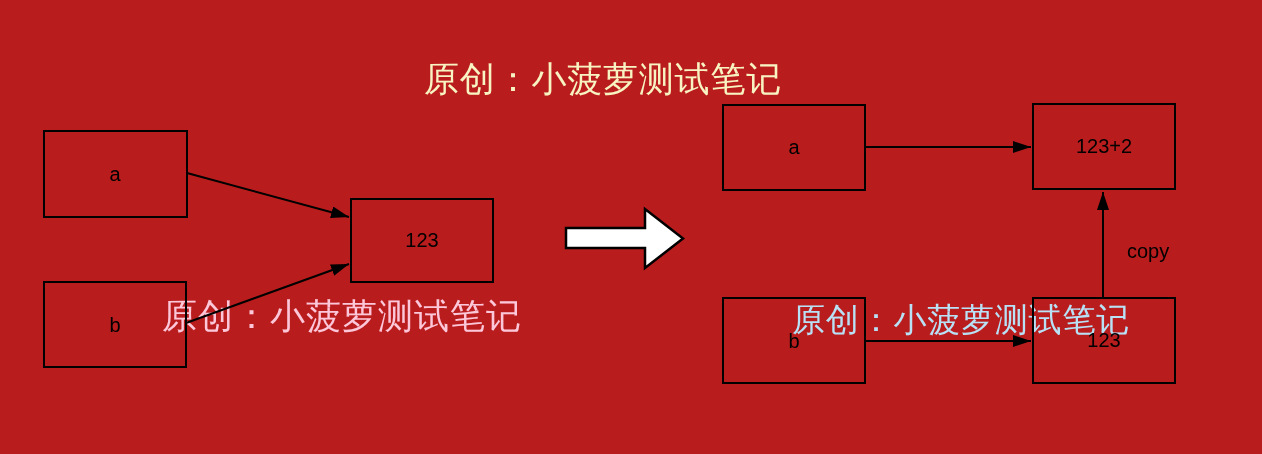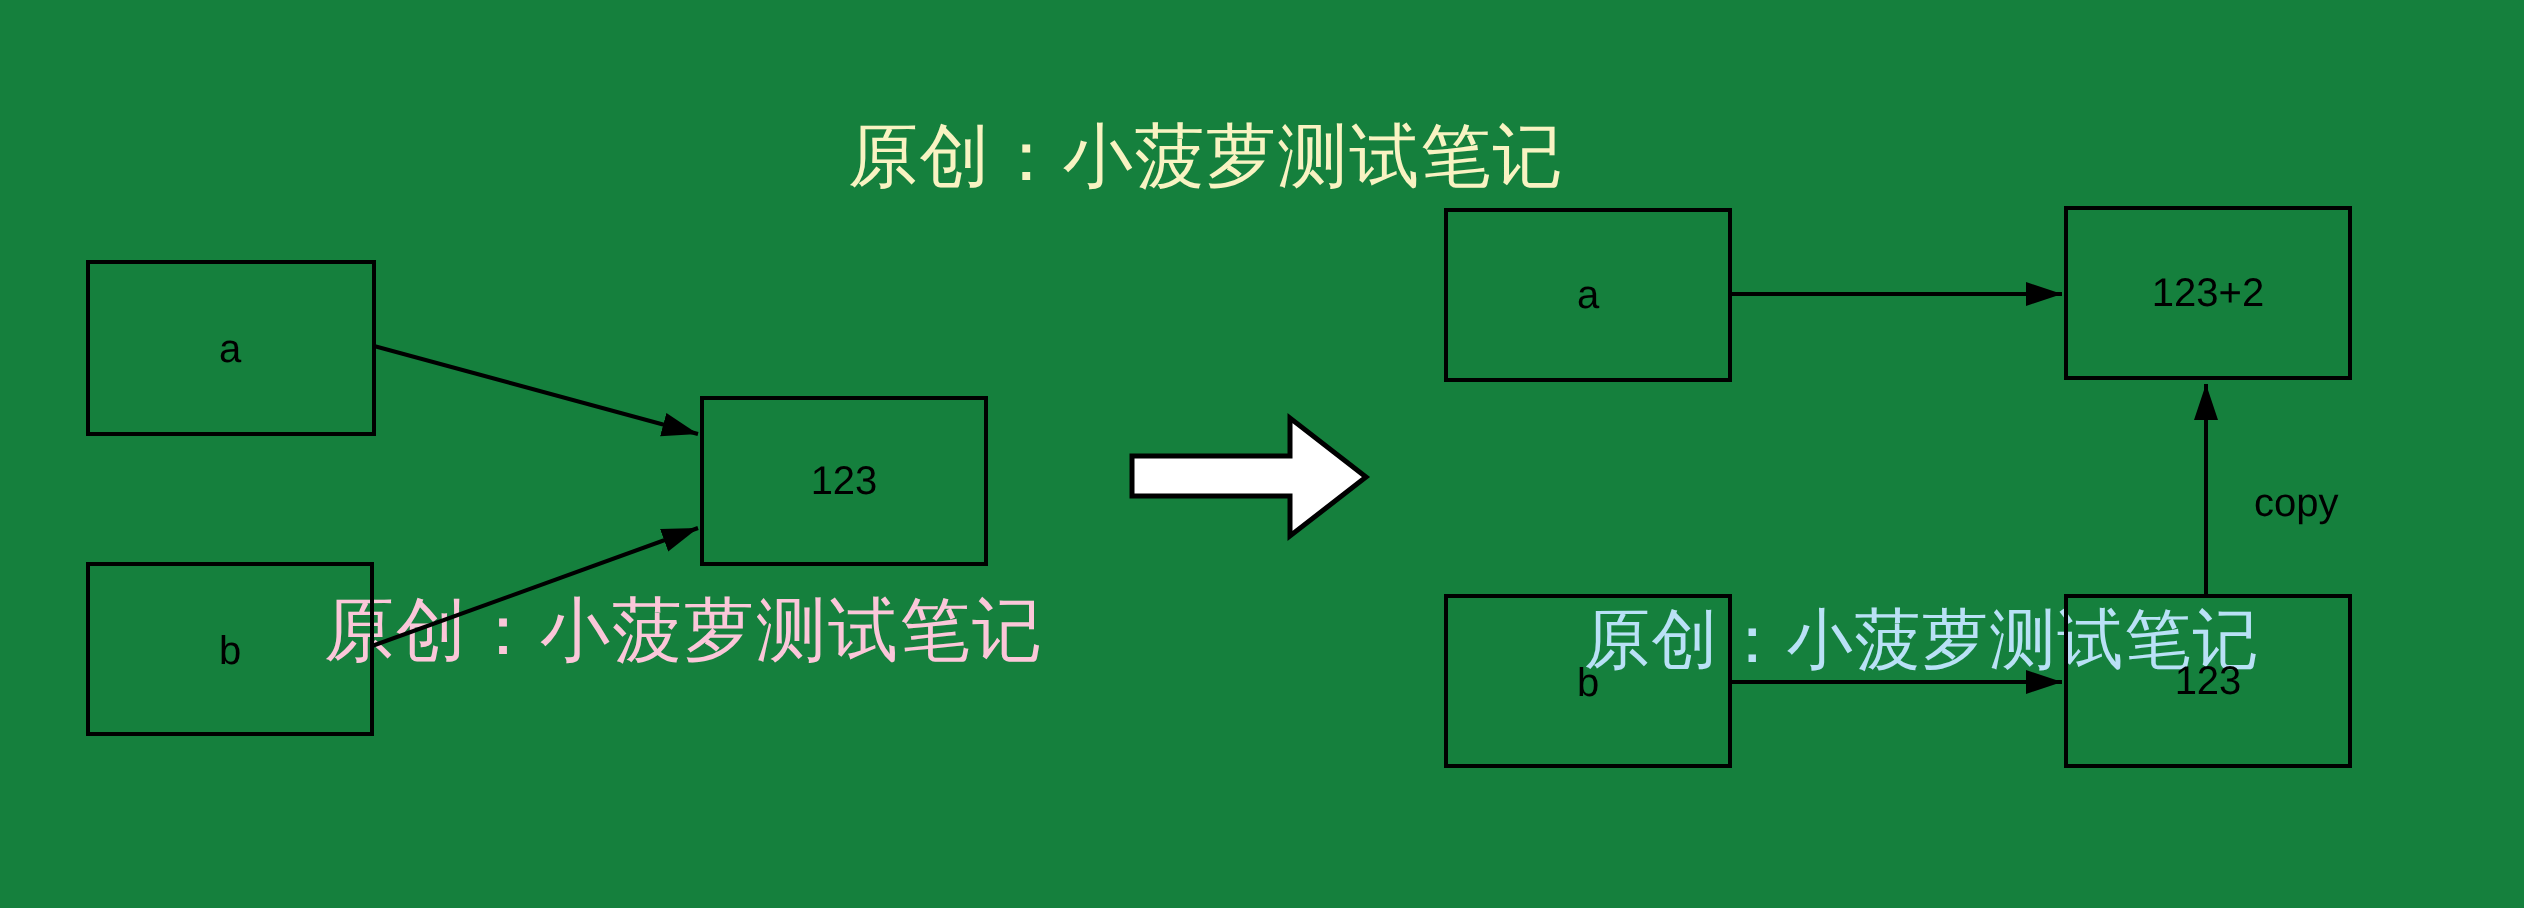--- a/index.html
+++ b/index.html
@@ -5,21 +5,21 @@
   html, body {
     margin: 0;
     padding: 0;
     background: #ffffff;
     font-family: "Liberation Sans", "DejaVu Sans", sans-serif;
   }
   .canvas {
     position: relative;
     width: 1262px;
     height: 454px;
-    background: #15803d;
+    background: #b91c1c;
     overflow: hidden;
   }
   .watermark {
     position: absolute;
     z-index: 1;
     white-space: nowrap;
     font-family: "DejaVu Sans", "Liberation Sans", sans-serif;
     font-weight: 400;
     line-height: 1.1;
     user-select: none;

